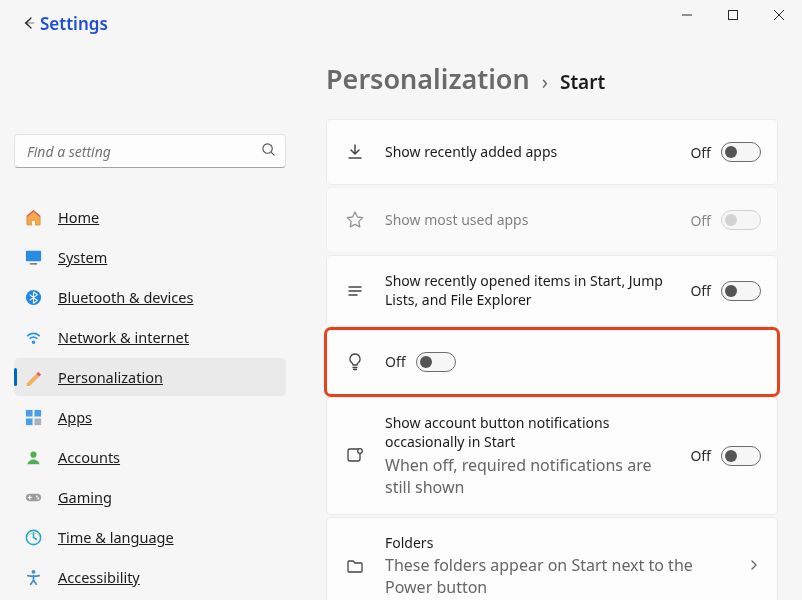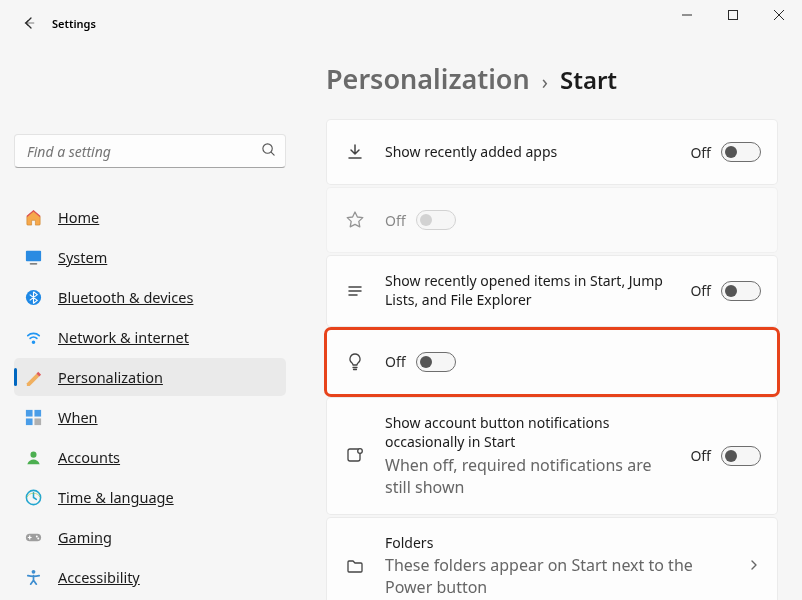--- a/index.html
+++ b/index.html
@@ -16,24 +16,24 @@
     display: flex;
     align-items: center;
     padding-left: 14px;
   }
   .back-btn {
     width: 30px; height: 30px;
     display: flex; align-items: center; justify-content: center;
     color: #2b2b2b;
   }
   .win-title {
-    font-size: 11px;
+    font-size: 17px;
     font-weight: 600;
-    margin-left: 16px;
-    color: #000000;
+    margin-left: 4px;
+    color: #1d4ed8;
   }
   .window-controls {
     position: absolute;
     top: 0; right: 0;
     display: flex;
   }
   .window-controls .wc {
     width: 46px; height: 30px;
     display: flex; align-items: center; justify-content: center;
     color: #2b2b2b;
@@ -111,21 +111,21 @@
   .crumb-parent {
     font-size: 27px;
     font-weight: 600;
     color: #6a6a6a;
   }
   .crumb-sep {
     font-size: 20px;
     color: #6a6a6a;
   }
   .crumb-current {
-    font-size: 24px;
+    font-size: 19px;
     font-weight: 600;
     color: #1b1b1b;
   }
   .card-list { display: flex; flex-direction: column; gap: 2px; }
   .card {
     background: #fdfdfd;
     border: 1px solid rgba(0,0,0,0.07);
     border-radius: 5px;
     display: flex;
     align-items: center;
@@ -261,51 +261,51 @@
       </li>
       <li class="nav-item">
         <span class="nav-icon">
           <svg width="19" height="19" viewBox="0 0 20 20">
               <rect x="2" y="2" width="7" height="7" fill="#4a9de8"></rect>
               <rect x="11" y="2" width="7" height="7" fill="#4a9de8"></rect>
               <rect x="2" y="11" width="7" height="7" fill="#4a9de8"></rect>
               <rect x="11" y="11" width="7" height="7" fill="#b0b0b0"></rect>
             </svg>
         </span>
-        <span>When</span>
+        <span>Apps</span>
       </li>
       <li class="nav-item">
         <span class="nav-icon">
           <svg width="19" height="19" viewBox="0 0 20 20">
               <circle cx="10" cy="7" r="3.2" fill="#4caf50"></circle>
               <path d="M3.5 17c1-3.5 4-5 6.5-5s5.5 1.5 6.5 5" fill="#4caf50"></path>
             </svg>
         </span>
         <span>Accounts</span>
-      </li>
-      <li class="nav-item">
-        <span class="nav-icon">
-          <svg width="19" height="19" viewBox="0 0 20 20">
-              <circle cx="10" cy="10" r="7.5" fill="none" stroke="#22a5cf" stroke-width="1.6"></circle>
-              <path d="M10 5v5l3 2" stroke="#22a5cf" stroke-width="1.6" fill="none" stroke-linecap="round"></path>
-              <path d="M3 10c2-6 12-6 14 0" stroke="#8bc34a" stroke-width="1" fill="none" opacity=".6"></path>
-            </svg>
-        </span>
-        <span>Time &amp; language</span>
       </li>
       <li class="nav-item">
         <span class="nav-icon">
           <svg width="19" height="19" viewBox="0 0 20 20">
               <rect x="2" y="6" width="16" height="8" rx="4" fill="#9e9e9e"></rect>
               <circle cx="13.5" cy="9" r="1" fill="#fff"></circle>
               <circle cx="15" cy="11" r="1" fill="#fff"></circle>
               <path d="M6 8v4M4 10h4" stroke="#fff" stroke-width="1.3"></path>
             </svg>
         </span>
         <span>Gaming</span>
+      </li>
+      <li class="nav-item">
+        <span class="nav-icon">
+          <svg width="19" height="19" viewBox="0 0 20 20">
+              <circle cx="10" cy="10" r="7.5" fill="none" stroke="#22a5cf" stroke-width="1.6"></circle>
+              <path d="M10 5v5l3 2" stroke="#22a5cf" stroke-width="1.6" fill="none" stroke-linecap="round"></path>
+              <path d="M3 10c2-6 12-6 14 0" stroke="#8bc34a" stroke-width="1" fill="none" opacity=".6"></path>
+            </svg>
+        </span>
+        <span>Time &amp; language</span>
       </li>
       <li class="nav-item">
         <span class="nav-icon">
           <svg width="19" height="19" viewBox="0 0 20 20">
               <circle cx="10" cy="4" r="2" fill="#3e8ed0"></circle>
               <path d="M4 8c4 1 8 1 12 0M10 8v5m0 0l-3 4m3-4l3 4" stroke="#3e8ed0" stroke-width="1.8" fill="none" stroke-linecap="round"></path>
             </svg>
         </span>
         <span>Accessibility</span>
       </li>
@@ -333,20 +333,23 @@
         <span class="card-state">Off</span>
         <div class="toggle"></div>
       </div>
 
       <div class="card disabled">
         <span class="card-icon">
           <svg width="20" height="20" viewBox="0 0 20 20" fill="none">
               <path d="M10 2l2.4 5 5.4.6-4 3.8 1 5.4L10 14.3 5.2 16.8l1-5.4-4-3.8 5.4-.6L10 2z" stroke="currentColor" stroke-width="1.3" stroke-linejoin="round"></path>
             </svg>
         </span>
+        <div class="card-text">
+            <div class="card-title">Show most used apps</div>
+          </div>
         <span class="card-state">Off</span>
         <div class="toggle disabled"></div>
       </div>
 
       <div class="card">
         <span class="card-icon">
           <svg width="20" height="20" viewBox="0 0 20 20" fill="none">
               <path d="M4 6h12M4 10h12M4 14h8" stroke="currentColor" stroke-width="1.5" stroke-linecap="round"></path>
             </svg>
         </span>

